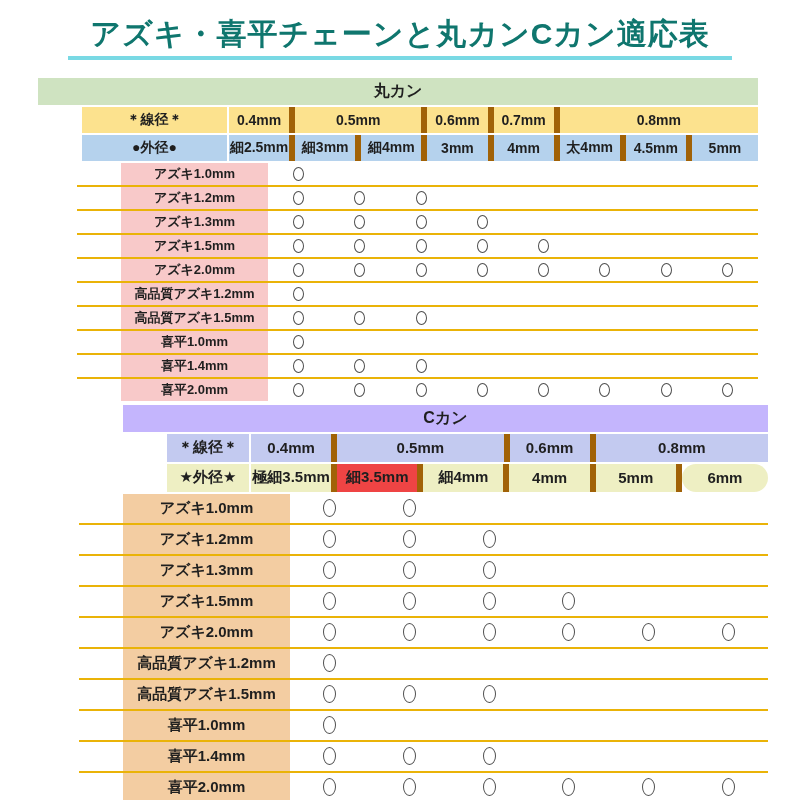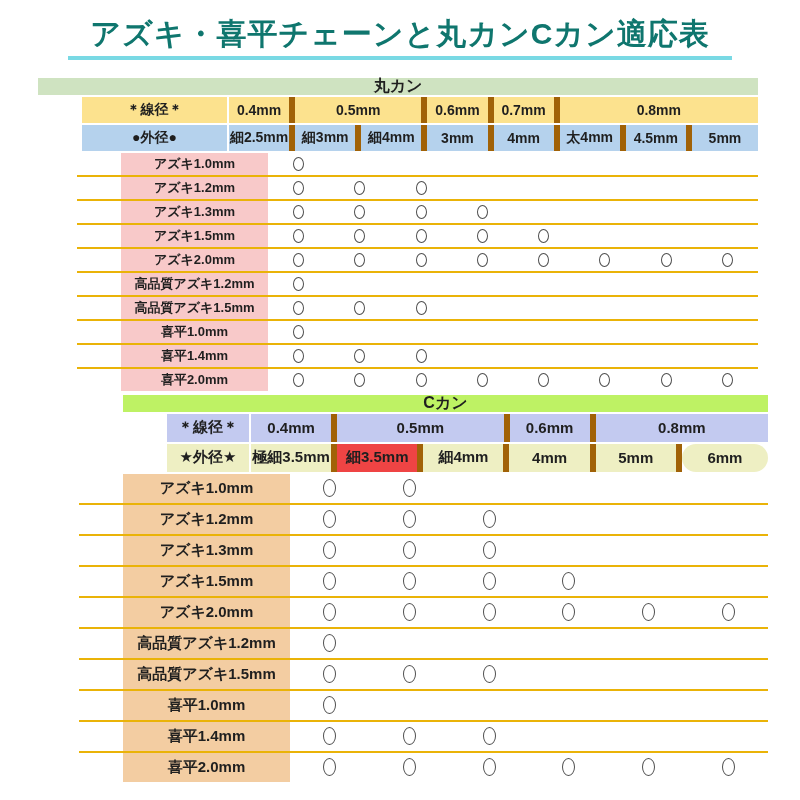--- a/index.html
+++ b/index.html
@@ -14,21 +14,21 @@
     font-size:30px;font-weight:bold;letter-spacing:1px;
     color:#0f766e;line-height:1.35;
   }
   .title-underline{width:664px;height:4px;margin:1px auto 0;background:#79d9e4;}
 
   .ctable{box-sizing:border-box;}
   .t1{margin:18px 0 0 38px;width:720px;}
   .t2{margin:4px 0 0 40px;width:728px;}
 
   .merged-head{
-    height:17px;display:flex;align-items:center;justify-content:center;
+    height:27px;display:flex;align-items:center;justify-content:center;
     font-weight:bold;font-size:16px;margin-bottom:2px;
   }
   .t2 .merged-head{margin-left:83px;}
 
   .grid-row{display:grid;padding-left:44px;}
   .t1 .grid-row{grid-template-columns:147px repeat(8,1fr);}
   .t2 .grid-row{grid-template-columns:167px repeat(6,1fr);}
 
   .hrow{margin-bottom:2px;font-weight:bold;}
   .t1 .hrow{height:26px;font-size:14px;}
@@ -294,21 +294,21 @@
       <div class="dcell">
         <span class="circle"></span>
       </div>
       <div class="dcell">
         <span class="circle"></span>
       </div>
     </div>
   </div>
 
 <div class="ctable t2">
-  <div class="merged-head" style="background: #bef264;">Cカン</div>
+  <div class="merged-head" style="background: #c4b5fd;">Cカン</div>
   <div class="grid-row hrow wire-row">
       <div class="hcell label-cell">
         <span class="inner" style="background: rgb(195, 202, 240);">＊線径＊</span>
       </div>
       <div class="hcell colored" style="background: rgb(195, 202, 240); grid-column: span 1;">0.4mm</div>
       <div class="hcell colored" style="background: rgb(195, 202, 240); grid-column: span 2;">0.5mm</div>
       <div class="hcell colored" style="background: rgb(195, 202, 240); grid-column: span 1;">0.6mm</div>
       <div class="hcell colored" style="background: rgb(195, 202, 240); grid-column: span 2;">0.8mm</div>
     </div>
   <div class="grid-row hrow outer-row">

